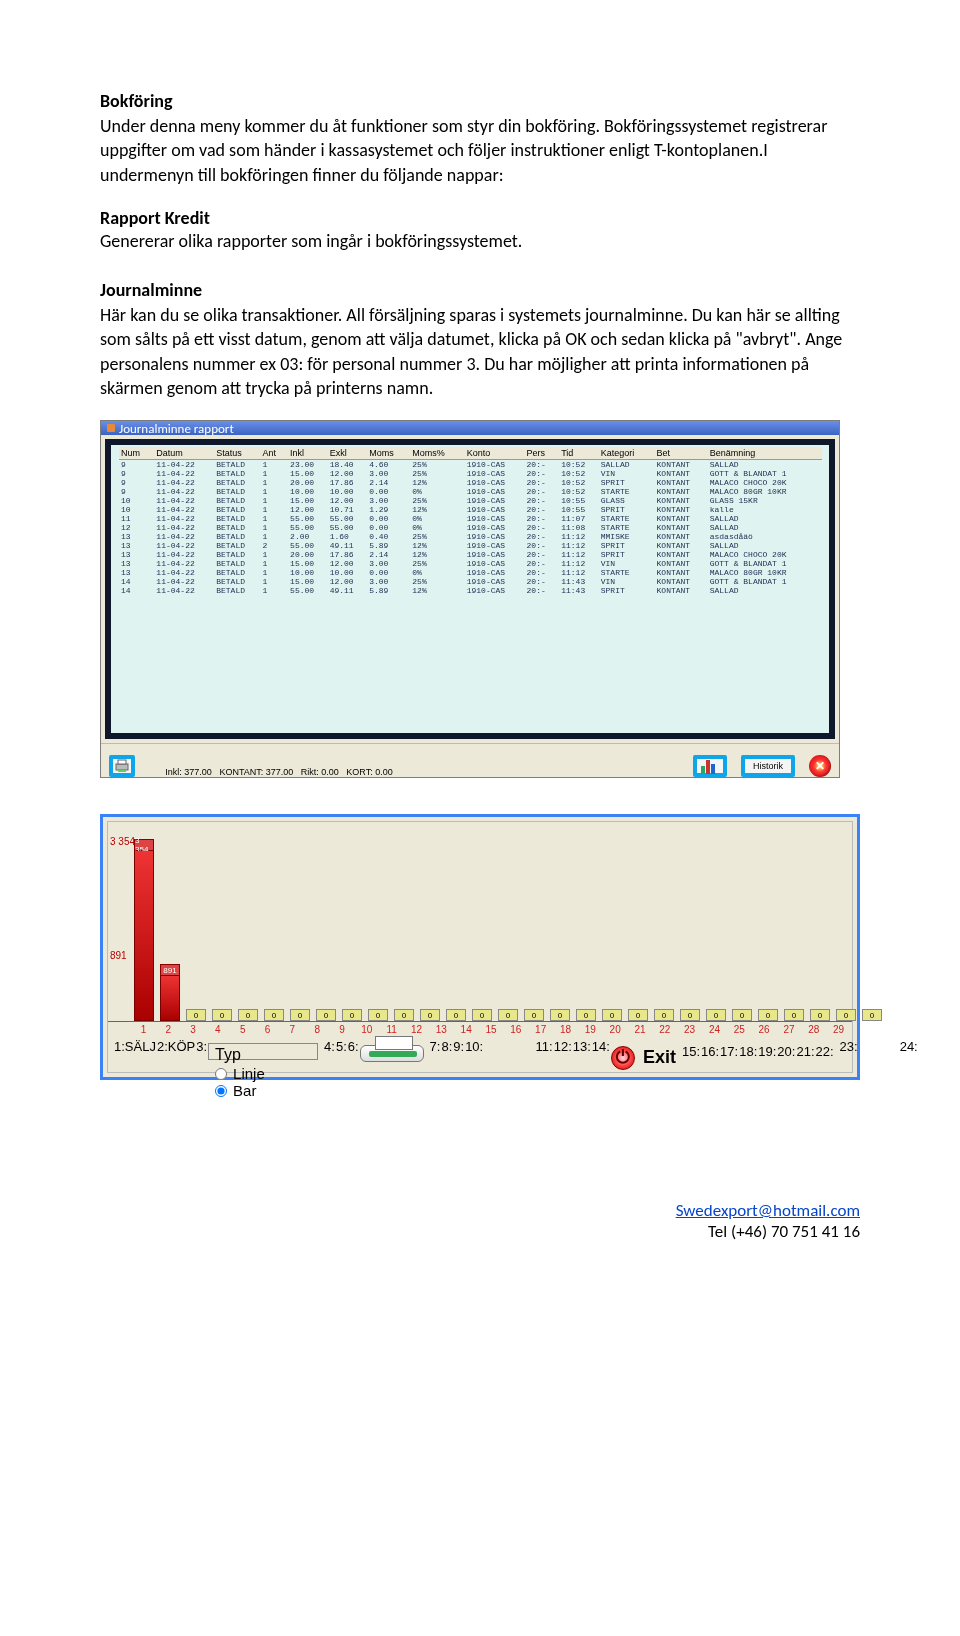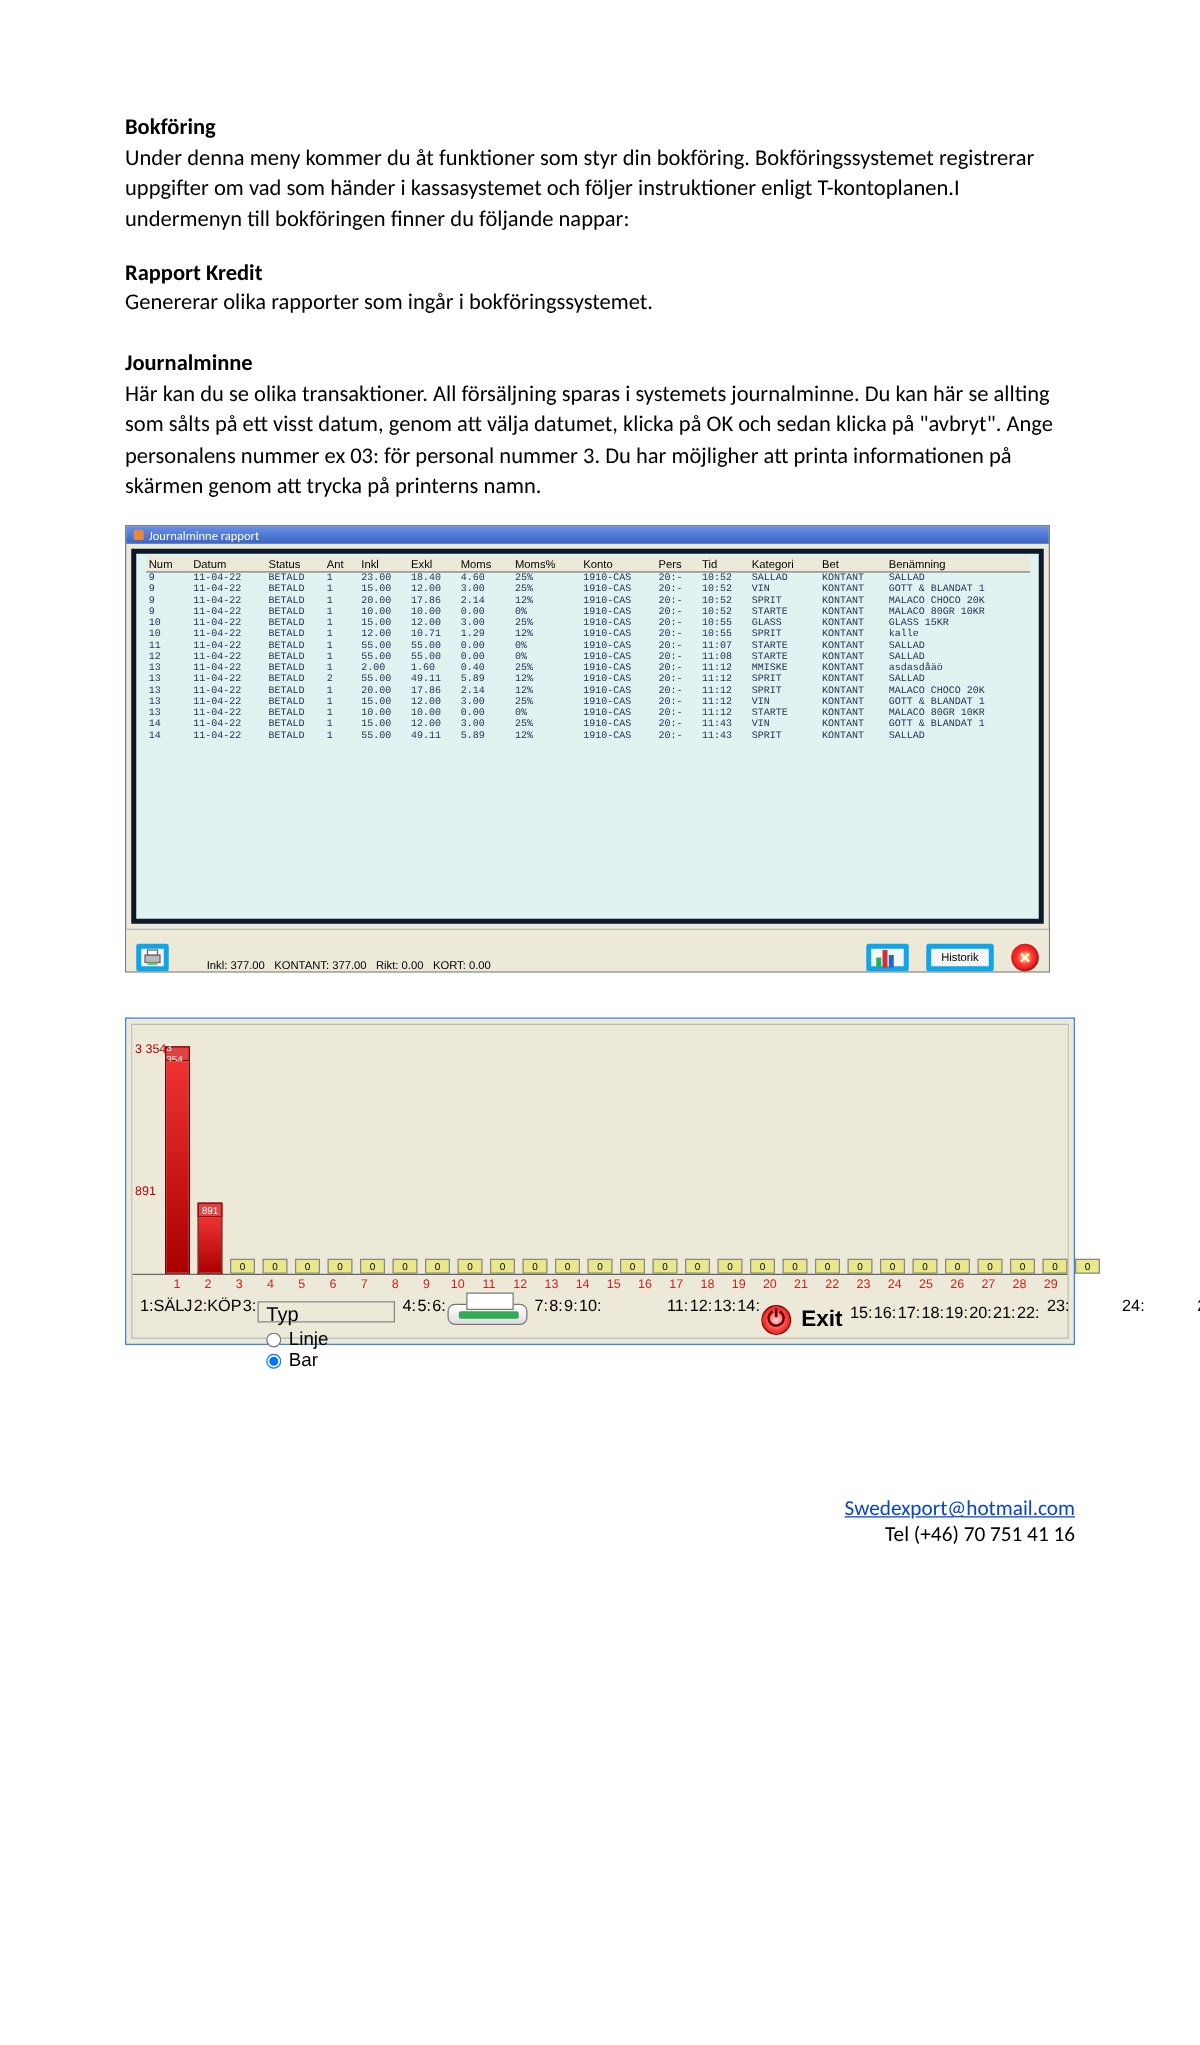--- a/index.html
+++ b/index.html
@@ -29,29 +29,29 @@
     margin: 18px 0 36px 0;
     background: #ece9d8;
   }
   .app-titlebar {
     height: 14px;
     background: linear-gradient(#6a8fe6, #3a64c4);
     display: flex;
     align-items: center;
     gap: 4px;
     padding: 0 6px;
-    font-size: 10px;
+    font-size: 13px;
     color: #fff;
   }
   .app-titlebar .tb-icon {
     width: 8px; height: 8px; background: #e68a3a; border-radius: 1px;
   }
   .table-wrap {
     background: #dff3f0;
-    border: 4px solid #0f172a;
+    border: 6px solid #0f172a;
     margin: 4px;
     padding: 2px 0 0 8px;
     height: 300px;
   }
   table.jtable {
     font-family: "Courier New", monospace;
     font-size: 8px;
     border-collapse: collapse;
     width: 99%;
   }
@@ -100,21 +100,21 @@
   .toolbar .round-red {
     width: 22px; height: 22px; border-radius: 50%;
     background: radial-gradient(#ff6 0, #f33 40%, #b00 100%);
     box-shadow: inset -1px -1px 2px rgba(0,0,0,.3);
     display:flex;align-items:center;justify-content:center;
     color:#fff;font-weight:bold;font-size:12px;
   }
   
   .chart-window {
     width: 760px;
-    border: 1px solid #3b82f6;
+    border: 3px solid #3b82f6;
     background: #ece9d8;
     padding: 0;
     margin-bottom: 40px;
   }
   .chart-window .inner {
     border: 1px solid #bbb;
     margin: 4px;
     background: #ece9d8;
   }
   .chart-area {

